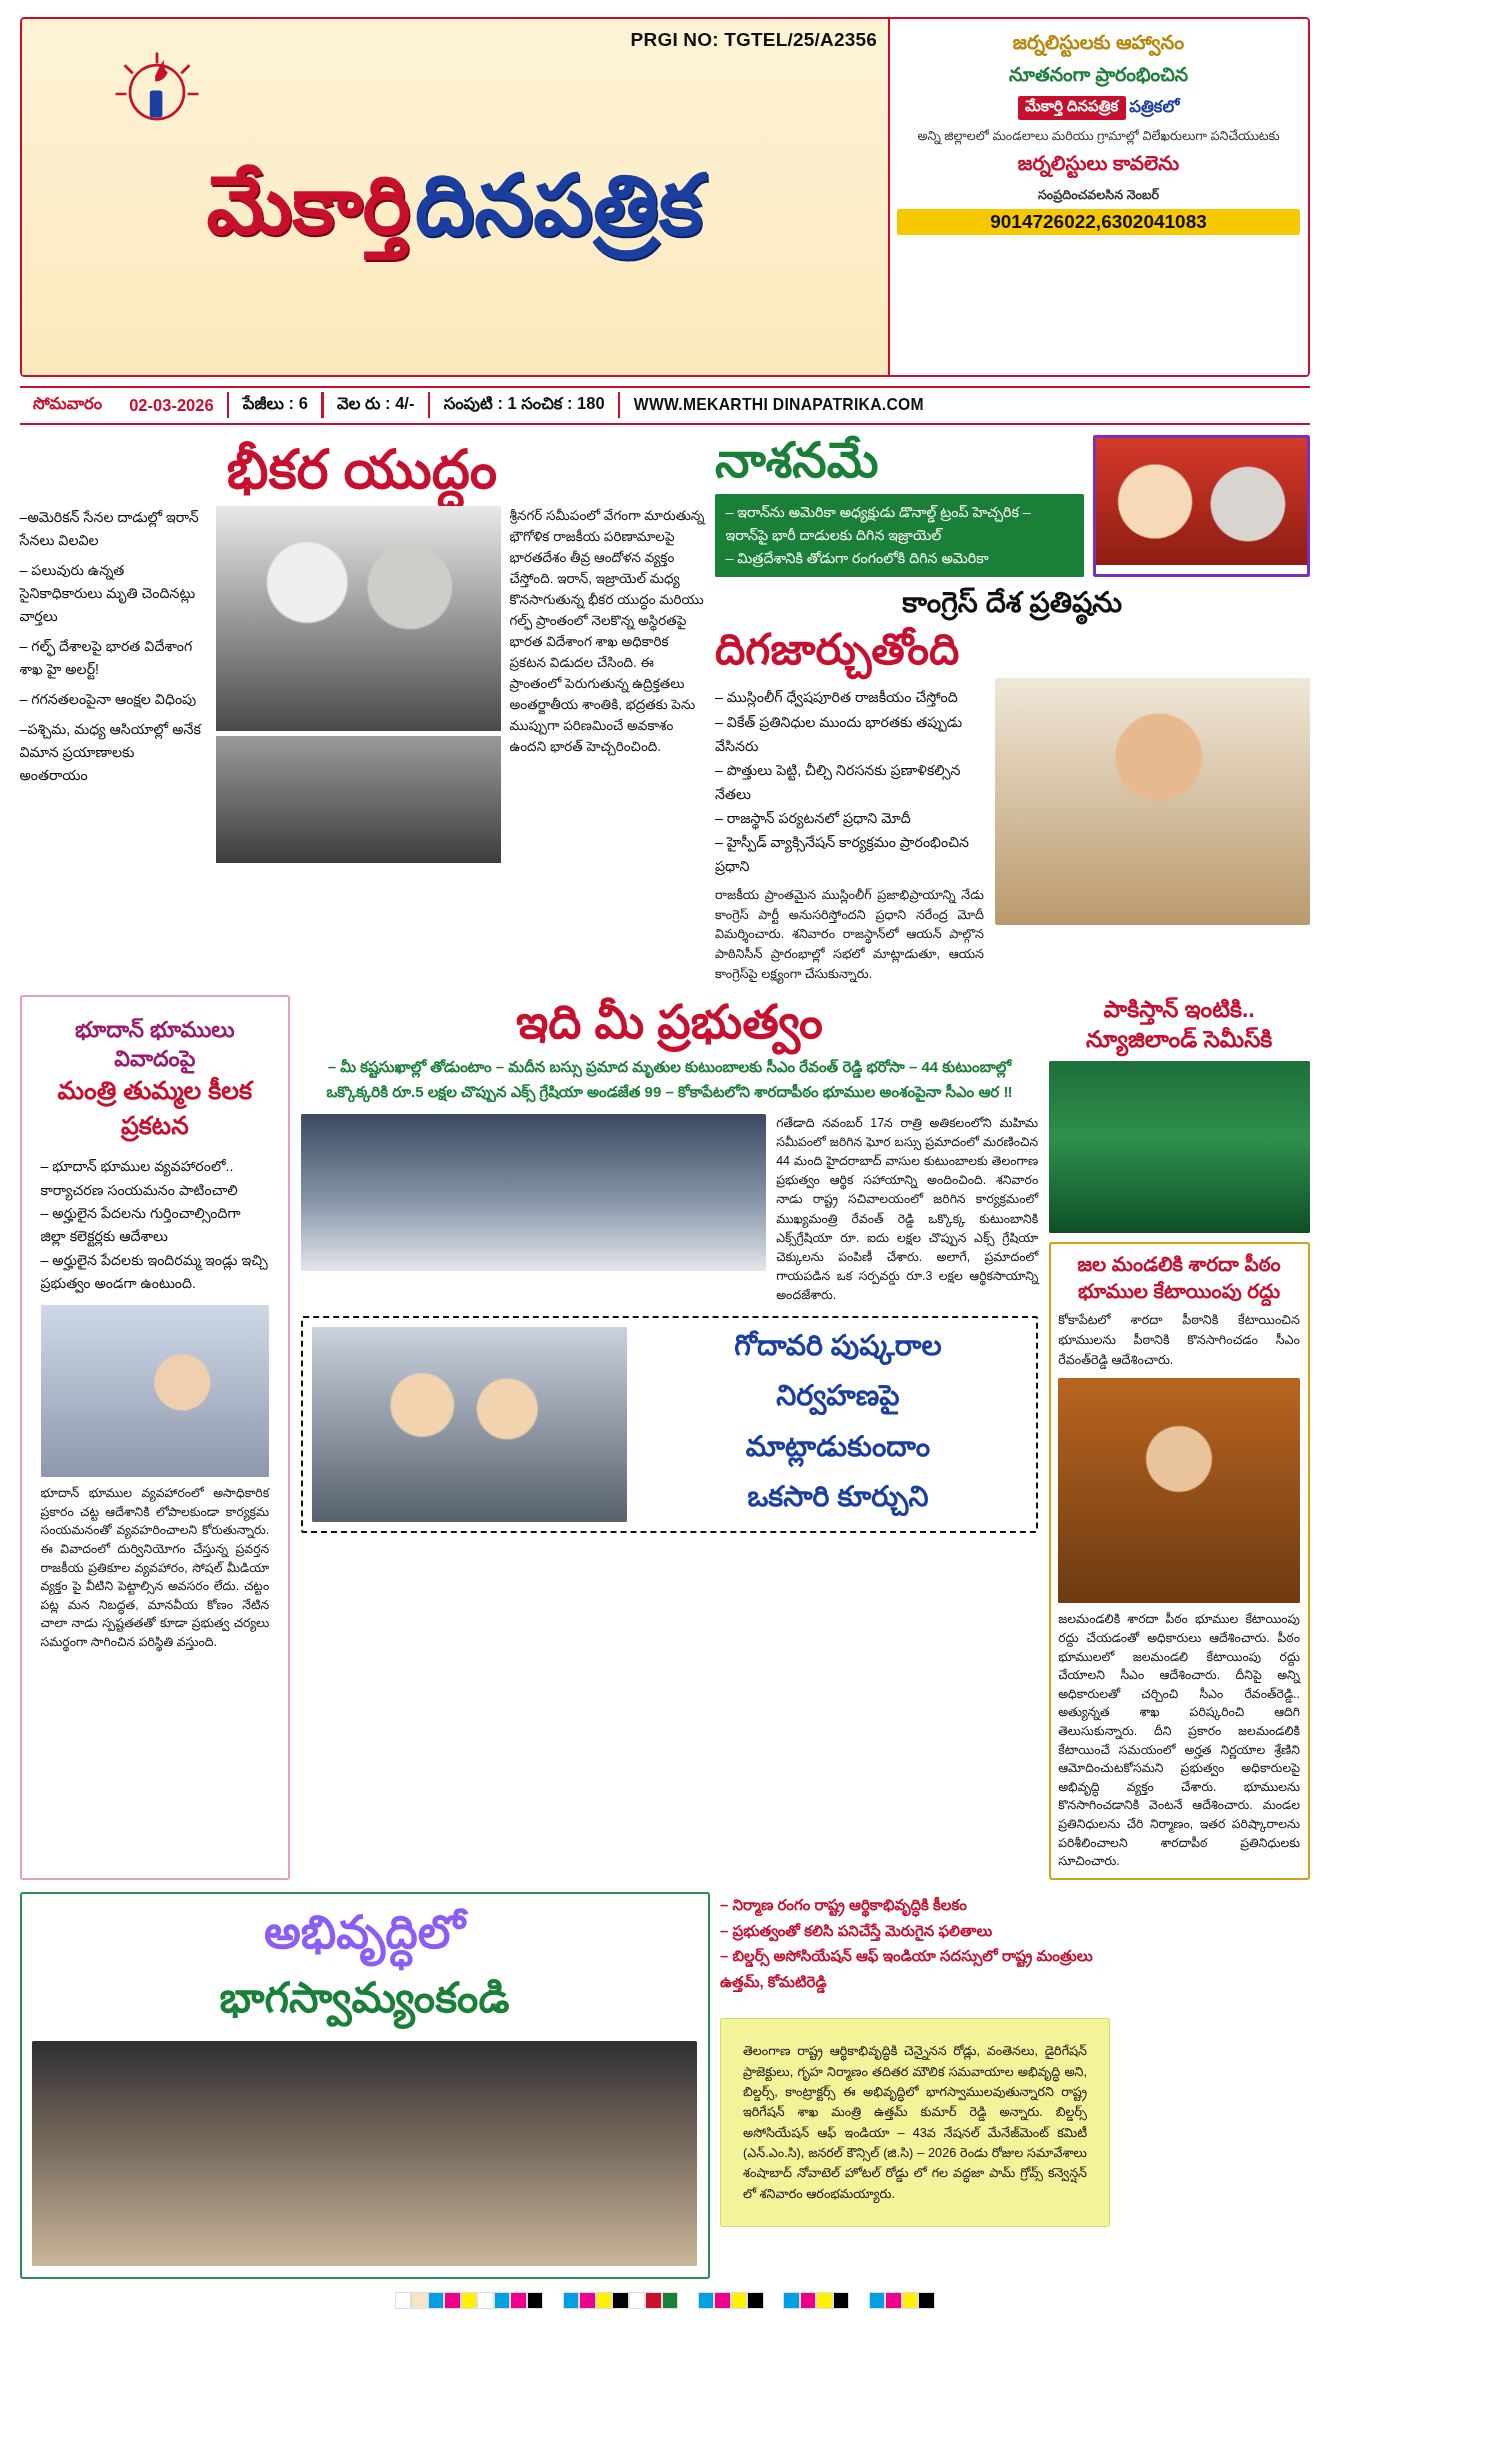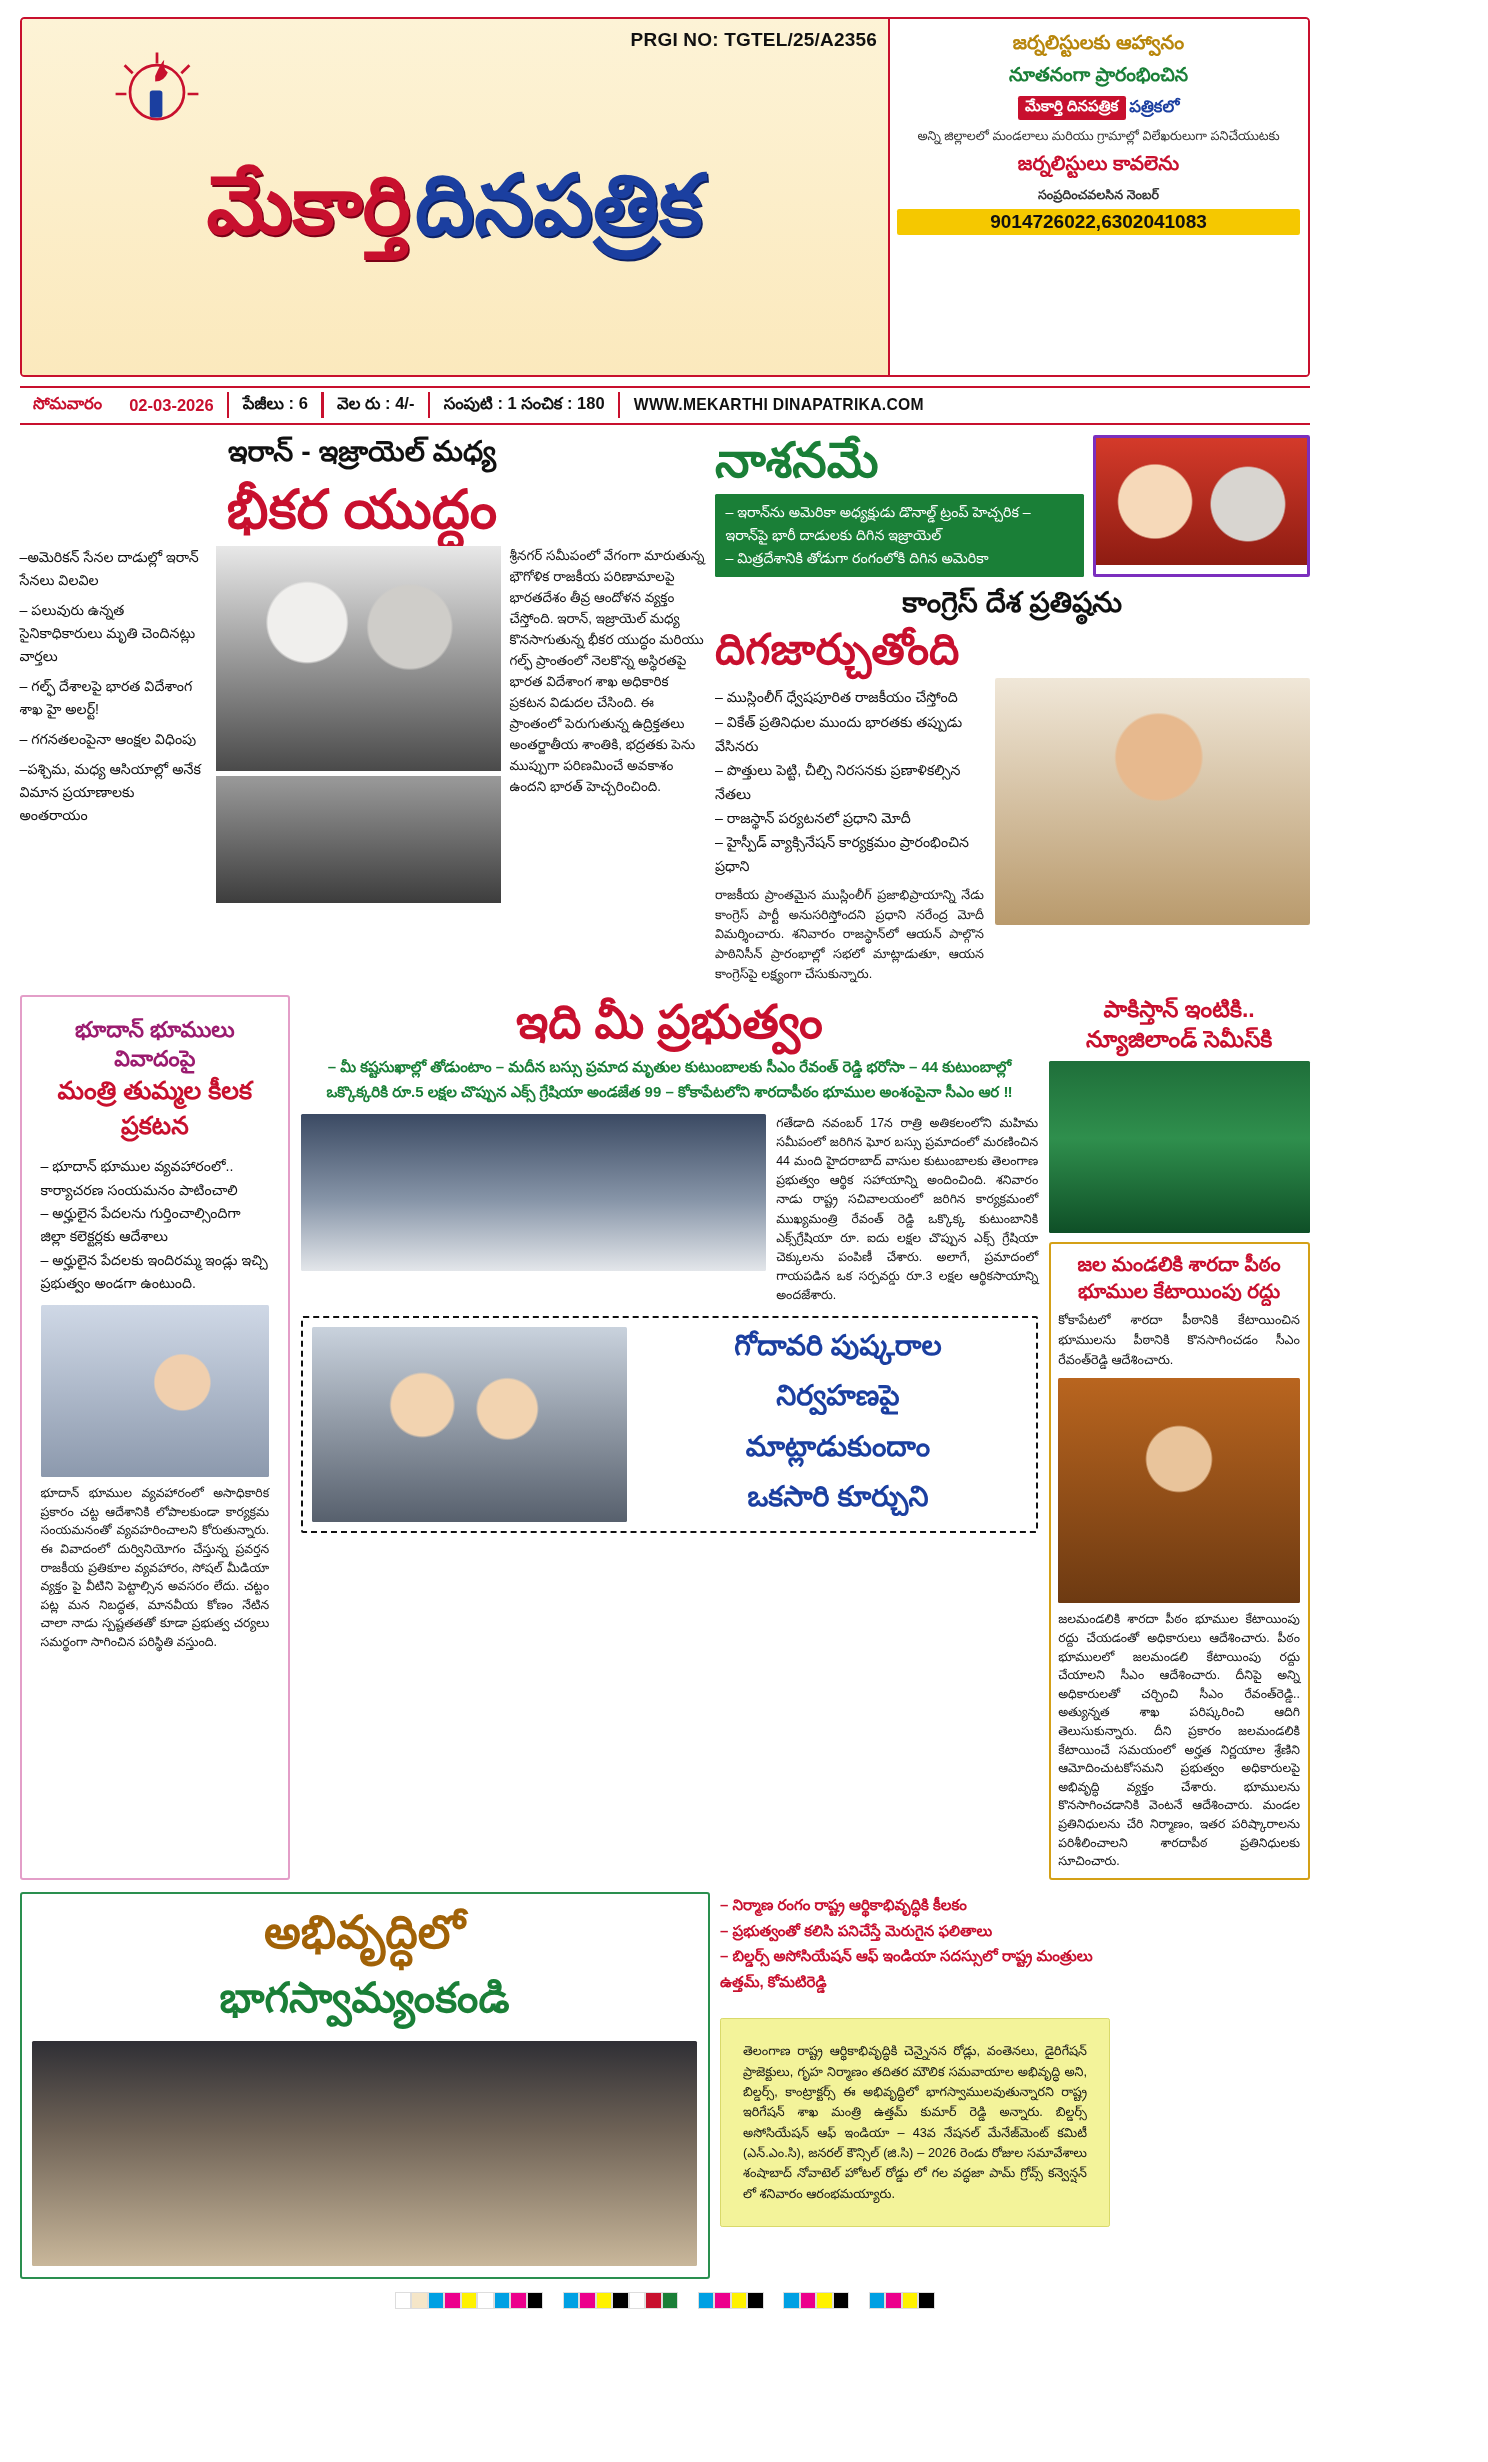--- a/index.html
+++ b/index.html
@@ -217,21 +217,21 @@
       radial-gradient(circle at 50% 36%, #e9c49b 0 17%, transparent 18%),
       linear-gradient(180deg,#b9651f 0%, #6d3a12 100%);
   }
   .jala-p2 { font-size:12.4px; line-height:1.5; margin-top:7.5px; text-align:justify;}
 
   
   .secC { display:flex; gap:10.5px; margin-top:12px; }
   .abhi-box {
     width: 690px; border:2.2px solid #2a8f4f; border-radius:3px; padding:10.5px;
   }
-  .abhi-h1 { color:#a16207; font-size:46px; font-weight:bold; text-align:center;}
+  .abhi-h1 { color:#8b5cf6; font-size:46px; font-weight:bold; text-align:center;}
   .abhi-h2 { color:#1a7f37; font-size:42px; font-weight:bold; text-align:center; margin-top:4.5px;}
   .abhi-img {
     width:100%; height:225px; margin-top:9px; border-radius:1.5px;
     background: linear-gradient(180deg,#2f2f35 0%, #6e6256 40%, #c9b79a 100%);
   }
   .secC-mid { width: 390px; }
   .redbul { color:#c8102e; font-size:15px; font-weight:bold; line-height:1.7;}
   .yellowbox { background:#f3f39a; border:1.5px solid #d9d96a; border-radius:2.2px; padding:22px; margin-top:24px;}
   .yellowbox p { font-size:12.7px; line-height:1.6; margin:0; text-align:justify;}
 
@@ -288,21 +288,20 @@
     <div class="cell">వెల రు : 4/-</div>
     <div class="sep"></div>
     <div class="cell">సంపుటి : 1 సంచిక : 180</div>
     <div class="sep"></div>
     <div class="cell site">WWW.MEKARTHI DINAPATRIKA.COM</div>
   </div>
 
   <div class="row">
 
     <div class="col secA-left">
-      <div class="hl-small">ఇరాన్ - ఇజ్రాయెల్ మధ్య</div>
       <div class="hl-big">భీకర యుద్ధం</div>
       <div class="secA-body">
         <div class="bullets">
           <p>–అమెరికన్ సేనల దాడుల్లో ఇరాన్ సేనలు విలవిల</p>
           <p>– పలువురు ఉన్నత సైనికాధికారులు మృతి చెందినట్లు వార్తలు</p>
           <p>– గల్ఫ్ దేశాలపై భారత విదేశాంగ శాఖ హై అలర్ట్!</p>
           <p>– గగనతలంపైనా ఆంక్షల విధింపు</p>
           <p>–పశ్చిమ, మధ్య ఆసియాల్లో అనేక విమాన ప్రయాణాలకు అంతరాయం</p>
         </div>
         <div class="photoblk">

